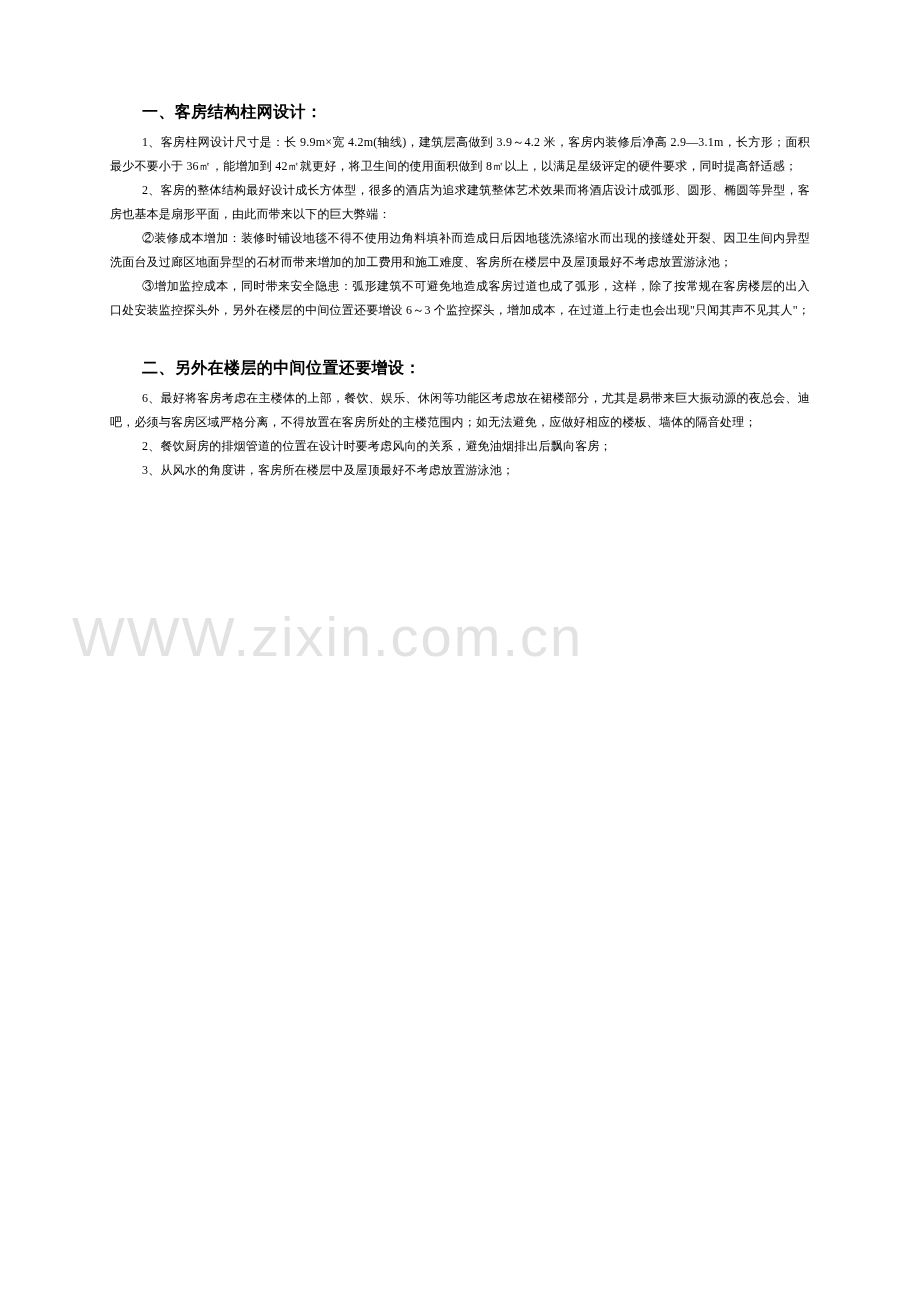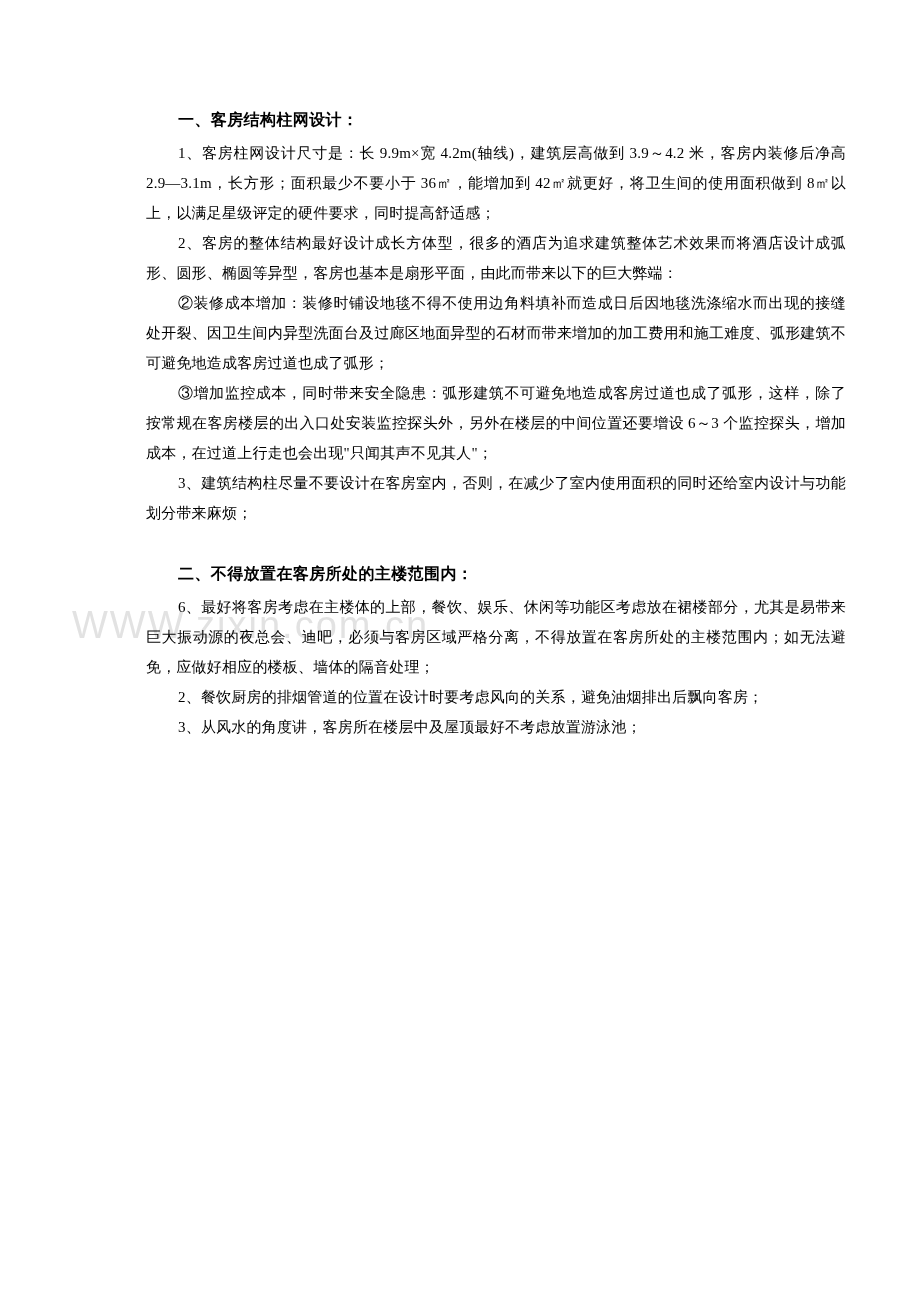--- a/index.html
+++ b/index.html
@@ -11,54 +11,53 @@
     position: relative;
     width: 920px;
     height: 1302px;
     background: #ffffff;
     overflow: hidden;
     font-family: "Liberation Sans", sans-serif;
   }
   .content {
     position: absolute;
     left: 110px;
-    top: 104px;
+    top: 96px;
     width: 700px;
-    margin-left: 36px;
   }
   .heading {
     font-family: "Liberation Sans", sans-serif;
     font-weight: bold;
     font-size: 16px;
     color: #000000;
     line-height: 2.0;
     text-indent: 32px;
     margin: 0 0 2px 0;
     letter-spacing: 0.4px;
   }
   .para {
     font-family: "Liberation Serif", serif;
-    font-size: 15px;
+    font-size: 12px;
     color: #000000;
     line-height: 2.0;
     text-indent: 32px;
     margin: 0;
     text-align: justify;
     letter-spacing: 0.2px;
   }
   .spacer {
     height: 30px;
   }
   .watermark {
     position: absolute;
     left: 72px;
     top: 604px;
     width: 800px;
     font-family: "Liberation Sans", sans-serif;
-    font-size: 38px;
+    font-size: 56px;
     letter-spacing: 2px;
     color: #d9d9d9;
     opacity: 0.75;
     white-space: nowrap;
     pointer-events: none;
     user-select: none;
     font-weight: 400;
   }
 </style>
 </head>
@@ -67,28 +66,27 @@
 <div class="page">
 
   <div class="watermark">WWW.zixin.com.cn</div>
 
   <div class="content">
 
     <div>
       <p class="heading">一、客房结构柱网设计：</p>
       <p class="para">1、客房柱网设计尺寸是：长 9.9m×宽 4.2m(轴线)，建筑层高做到 3.9～4.2 米，客房内装修后净高 2.9—3.1m，长方形；面积最少不要小于 36㎡，能增加到 42㎡就更好，将卫生间的使用面积做到 8㎡以上，以满足星级评定的硬件要求，同时提高舒适感；</p>
       <p class="para">2、客房的整体结构最好设计成长方体型，很多的酒店为追求建筑整体艺术效果而将酒店设计成弧形、圆形、椭圆等异型，客房也基本是扇形平面，由此而带来以下的巨大弊端：</p>
-      <p class="para">②装修成本增加：装修时铺设地毯不得不使用边角料填补而造成日后因地毯洗涤缩水而出现的接缝处开裂、因卫生间内异型洗面台及过廊区地面异型的石材而带来增加的加工费用和施工难度、弧形建筑不可避免地造成客房过道也成了弧形；</p>
+      <p class="para">②装修成本增加：装修时铺设地毯不得不使用边角料填补而造成日后因地毯洗涤缩水而出现的接缝处开裂、因卫生间内异型洗面台及过廊区地面异型的石材而带来增加的加工费用和施工难度、客房所在楼层中及屋顶最好不考虑放置游泳池；</p>
       <p class="para">③增加监控成本，同时带来安全隐患：弧形建筑不可避免地造成客房过道也成了弧形，这样，除了按常规在客房楼层的出入口处安装监控探头外，另外在楼层的中间位置还要增设 6～3 个监控探头，增加成本，在过道上行走也会出现"只闻其声不见其人"；</p>
-      <p class="para">3、建筑结构柱尽量不要设计在客房室内，否则，在减少了室内使用面积的同时还给室内设计与功能划分带来麻烦；</p>
     </div>
 
     <div class="spacer"></div>
 
     <div>
-      <p class="heading">二、不得放置在客房所处的主楼范围内：</p>
+      <p class="heading">二、另外在楼层的中间位置还要增设：</p>
       <p class="para">6、最好将客房考虑在主楼体的上部，餐饮、娱乐、休闲等功能区考虑放在裙楼部分，尤其是易带来巨大振动源的夜总会、迪吧，必须与客房区域严格分离，不得放置在客房所处的主楼范围内；如无法避免，应做好相应的楼板、墙体的隔音处理；</p>
       <p class="para">2、餐饮厨房的排烟管道的位置在设计时要考虑风向的关系，避免油烟排出后飘向客房；</p>
       <p class="para">3、从风水的角度讲，客房所在楼层中及屋顶最好不考虑放置游泳池；</p>
     </div>
 
   </div>
 </div>
 
 </body></html>

